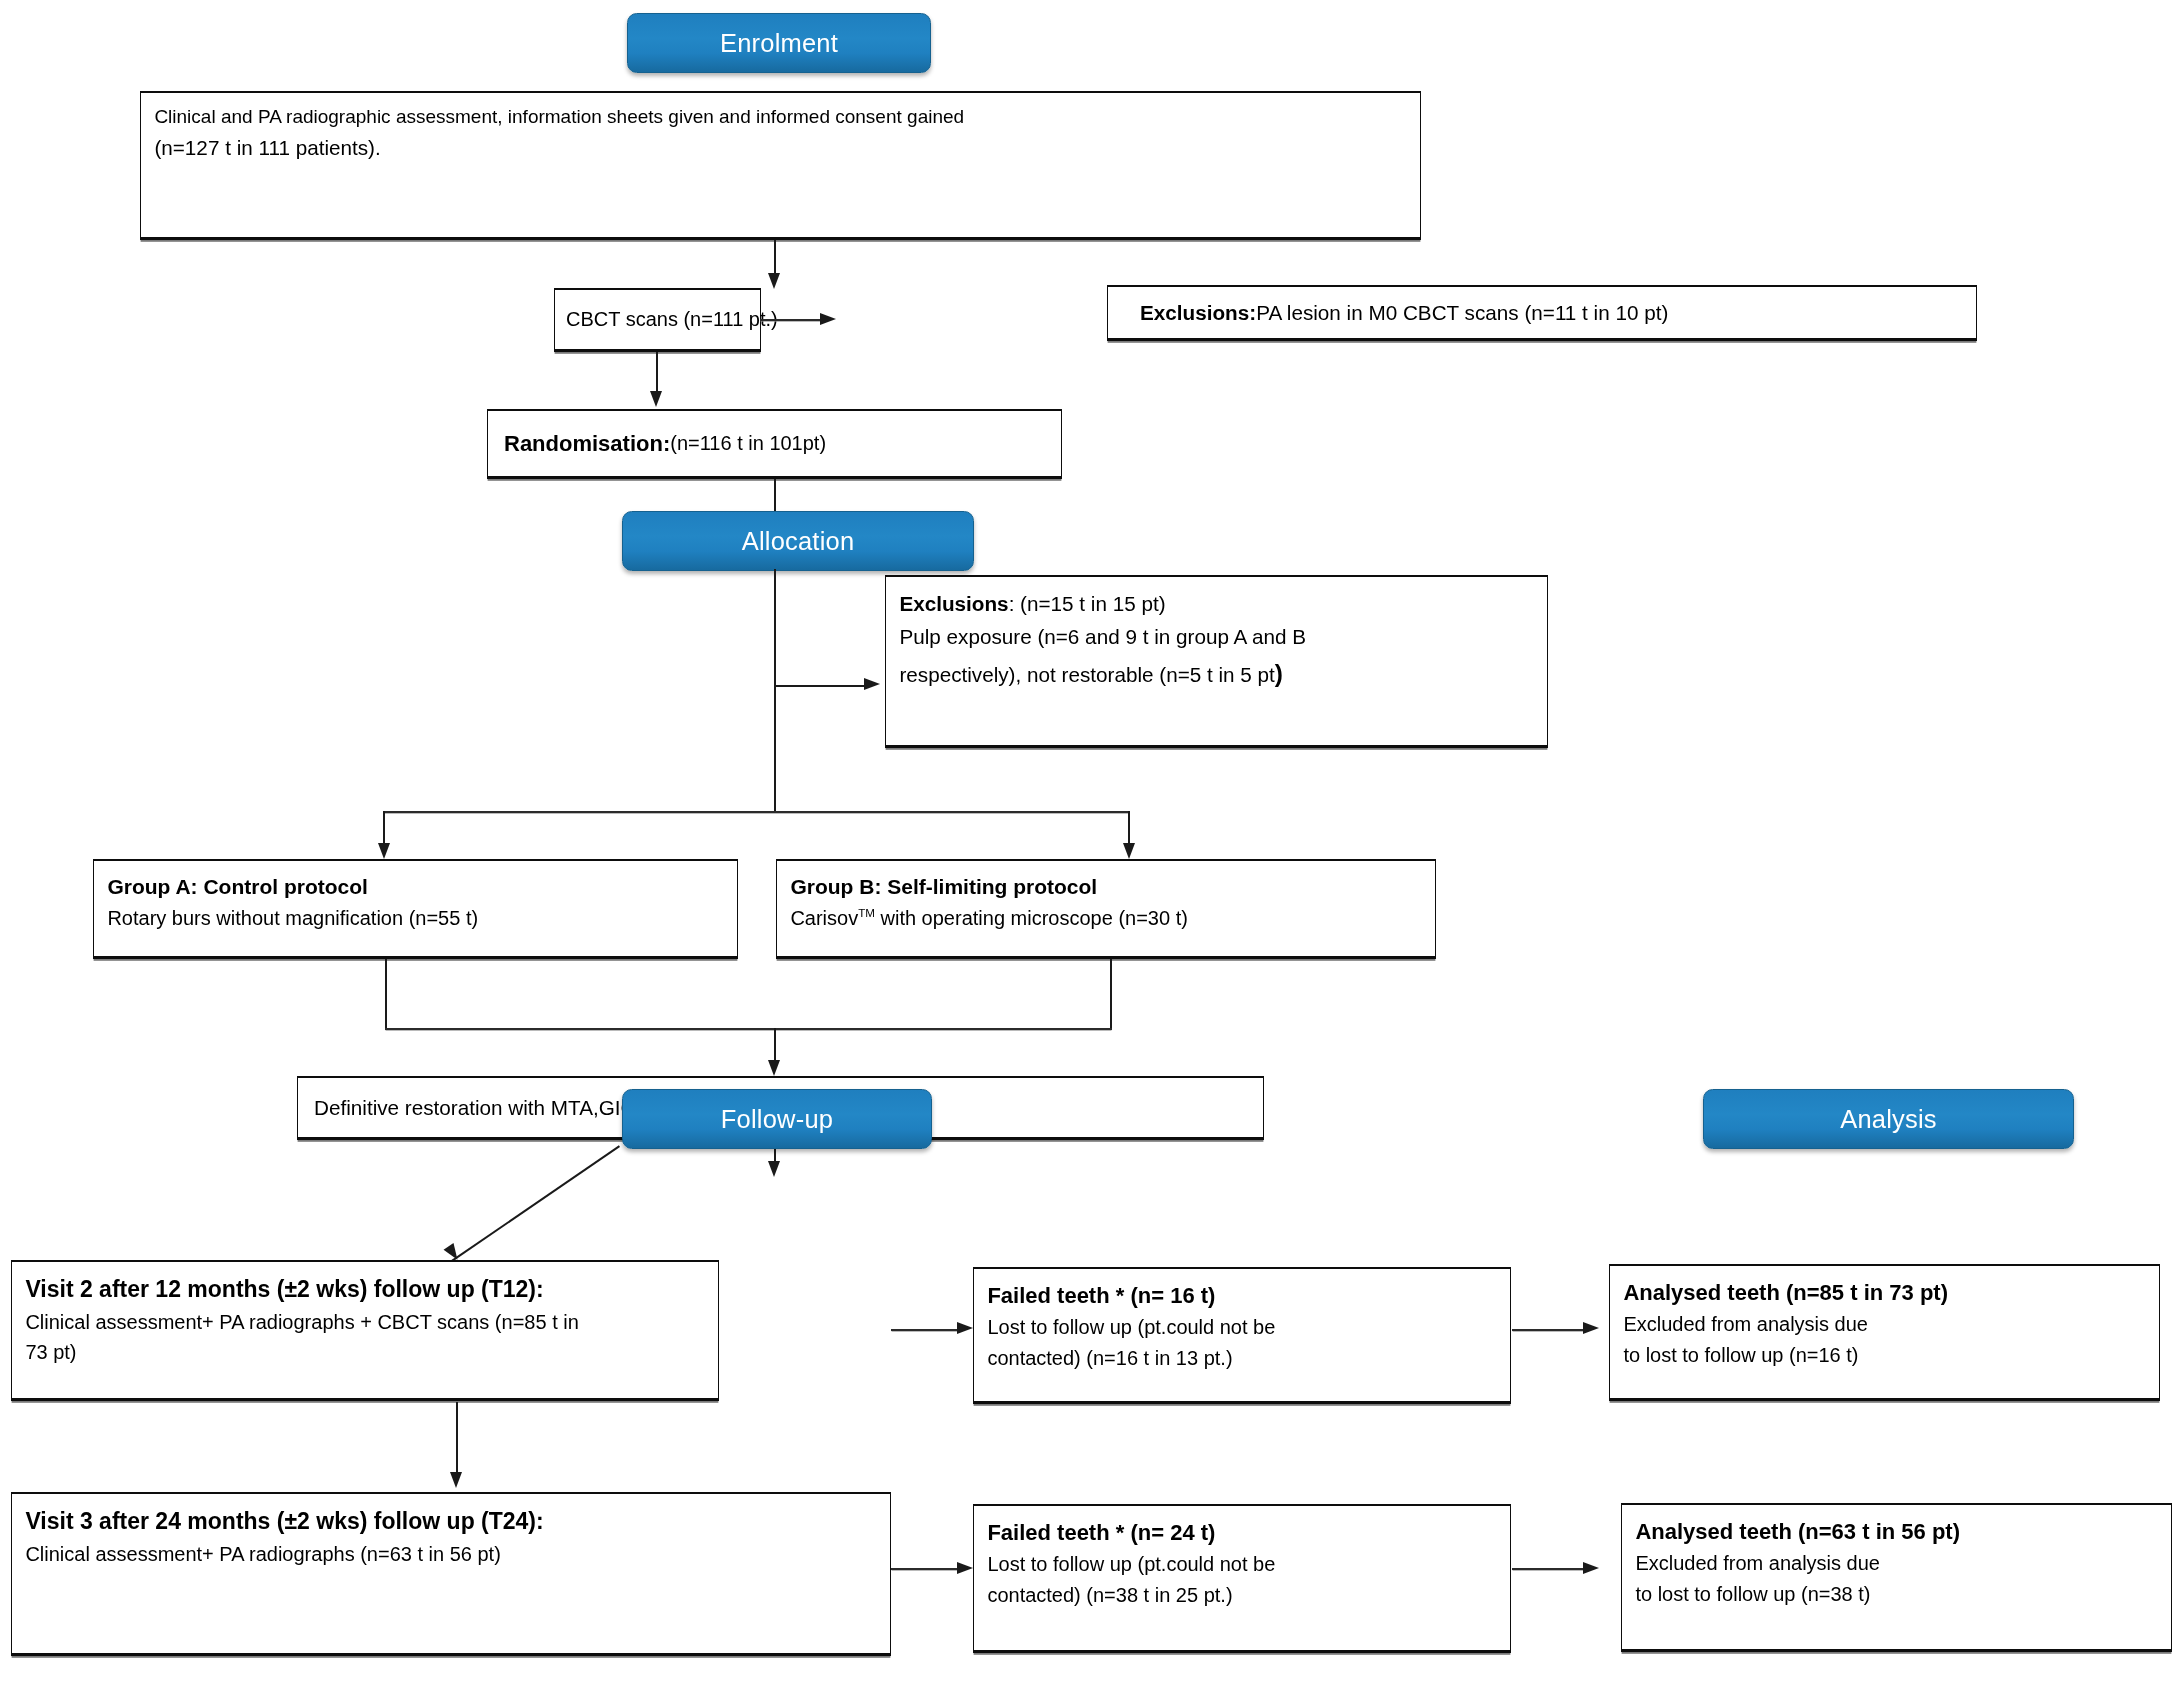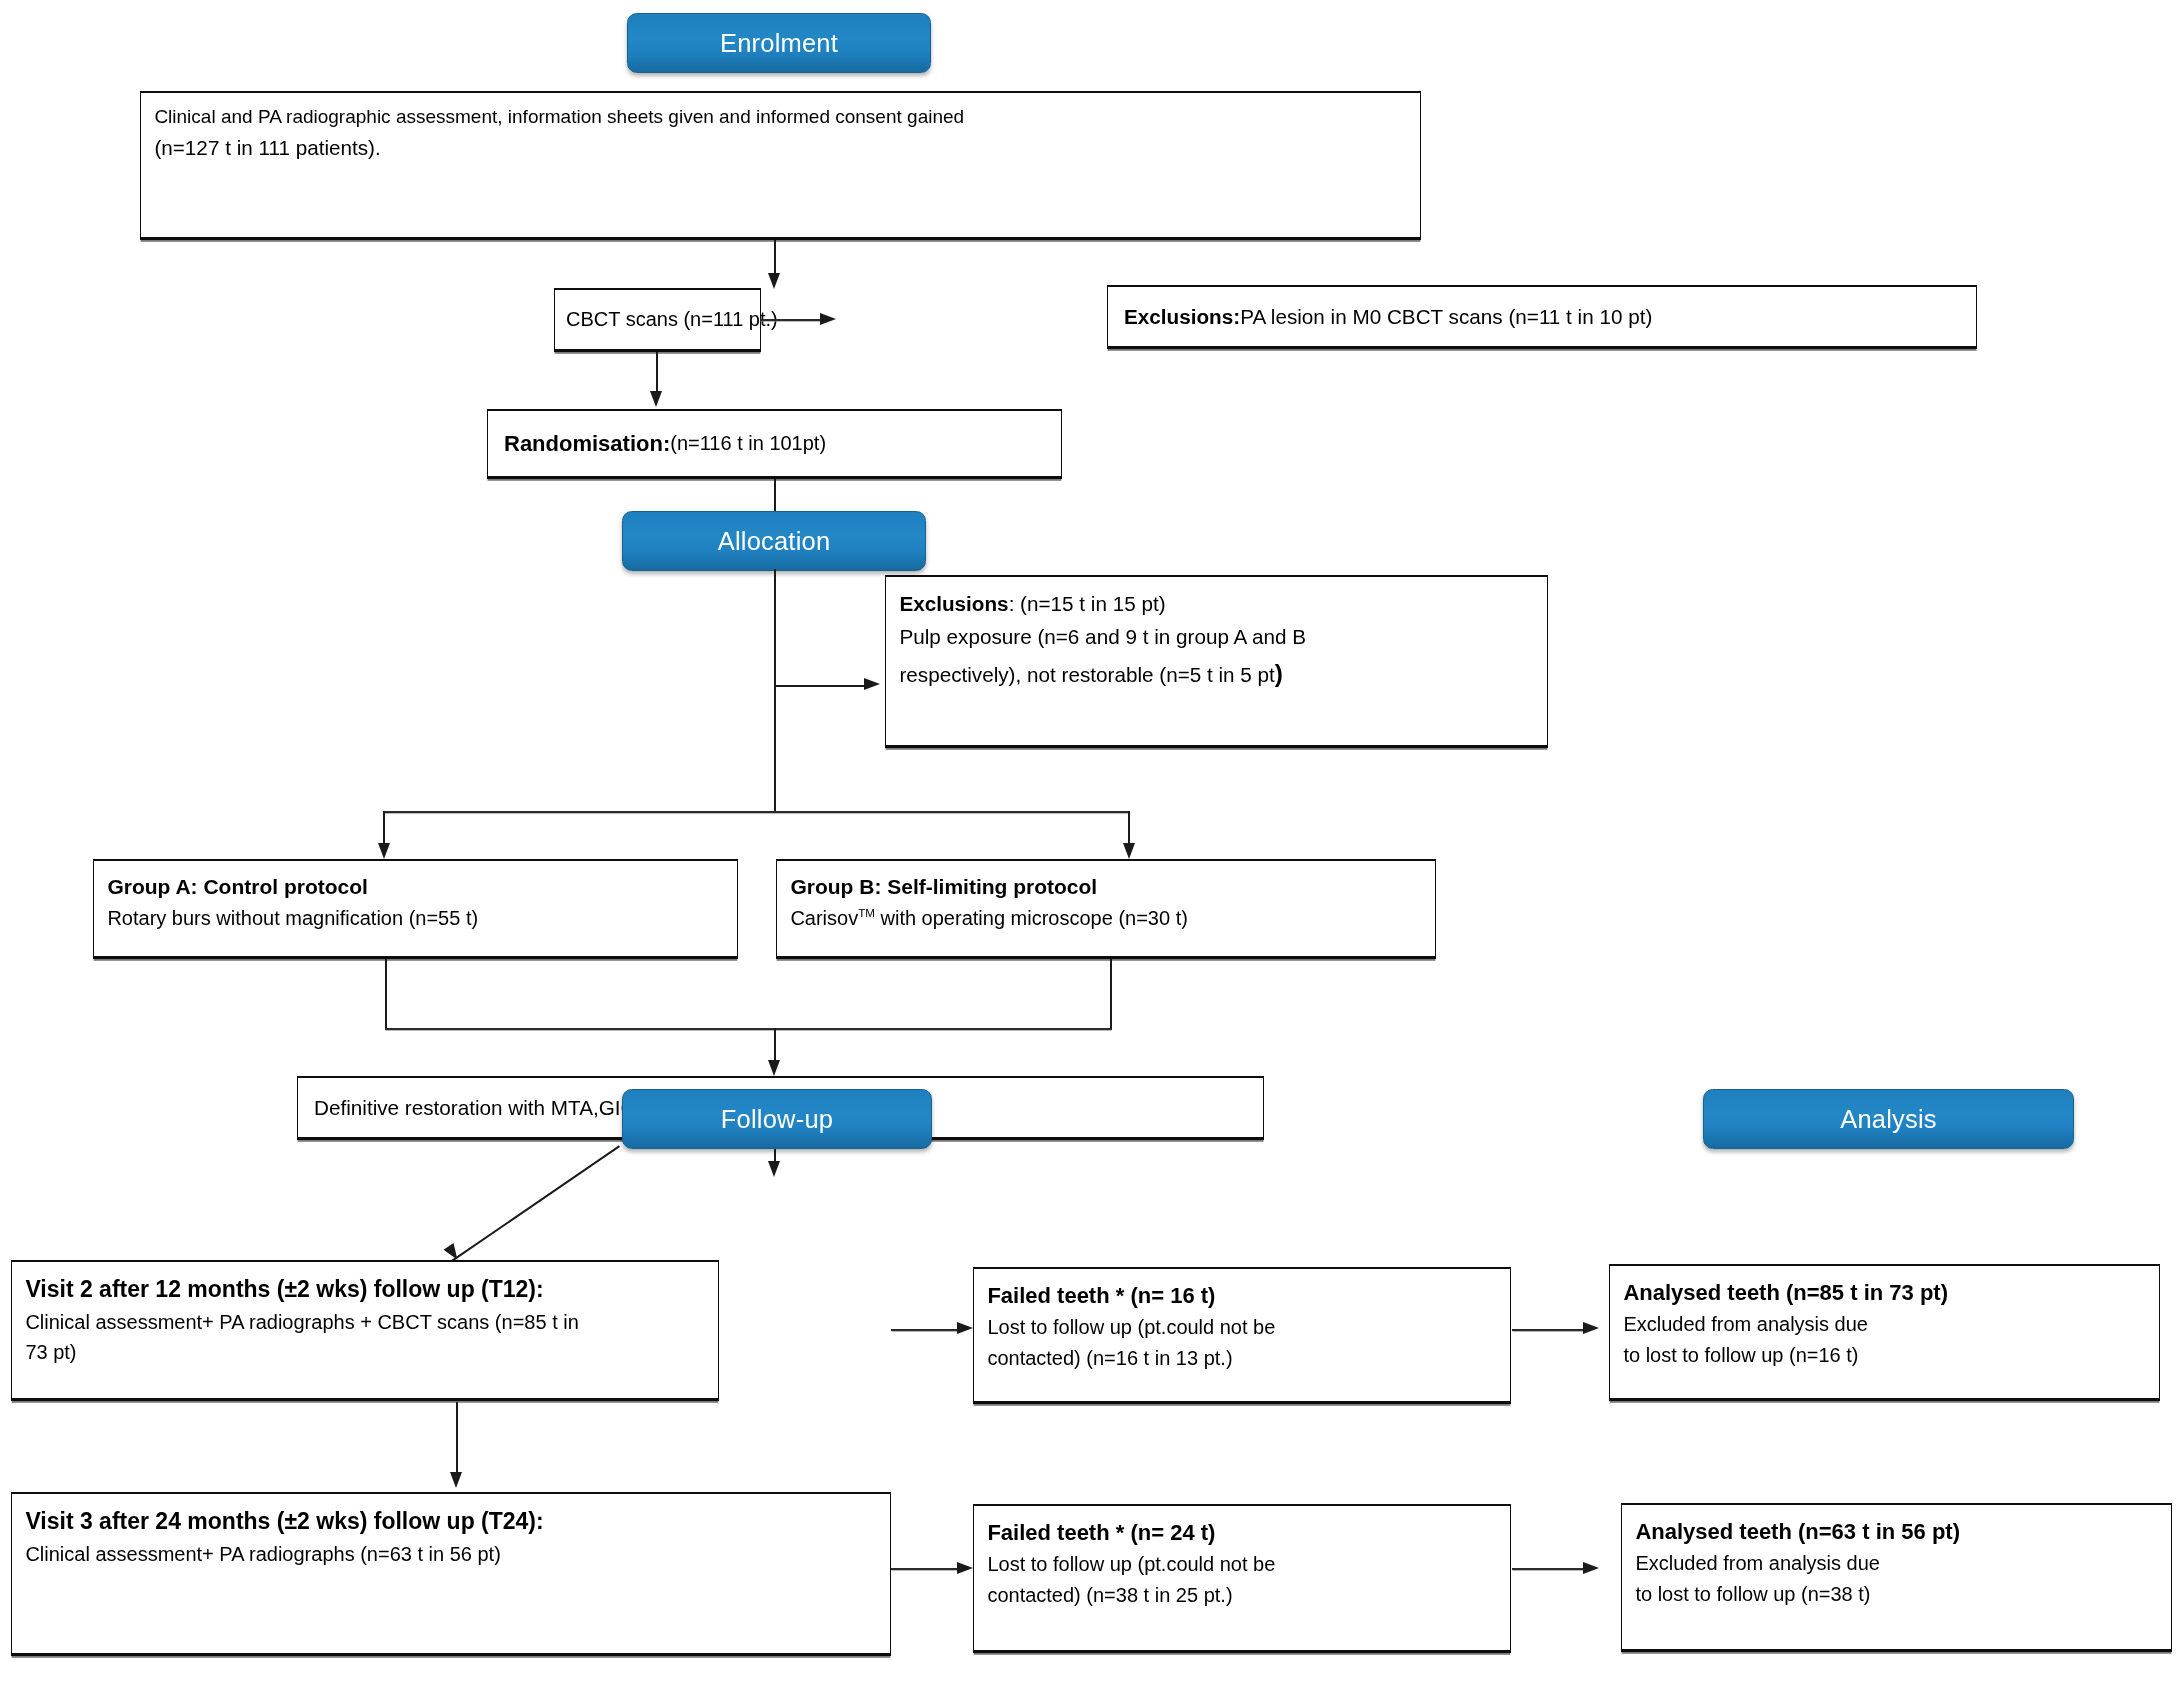--- a/index.html
+++ b/index.html
@@ -64,36 +64,36 @@
   <div class="vline" style="left:774px;top:240px;height:33px;"></div>
   <div class="arrow-d" style="left:768px;top:273px;"></div>
 
   <div class="box" style="left:554px;top:288px;width:207px;height:64px;display:flex;align-items:center;padding:0 11px;font-size:20px;">
     <span class="ln">CBCT scans (n=111 pt.)</span>
   </div>
 
   <div class="hline thick" style="left:760px;top:319px;width:61px;"></div>
   <div class="arrow-r" style="left:820px;top:313px;"></div>
 
-  <div class="box" style="left:1107px;top:285px;width:870px;height:64px;display:flex;align-items:center;padding:0 16px;font-size:20.7px;">
+  <div class="box" style="left:1107px;top:285px;width:870px;height:56px;display:flex;align-items:center;padding:0 32px;font-size:20.7px;">
     <span class="bold">Exclusions:</span>
       <span> PA lesion in M0 CBCT scans (n=11 t in 10 pt)</span>
   </div>
 
   <div class="vline" style="left:656px;top:352px;height:40px;"></div>
   <div class="arrow-d" style="left:650px;top:391px;"></div>
 
   <div class="box" style="left:487px;top:409px;width:575px;height:70px;display:flex;align-items:center;padding:0 16px;font-size:22px;">
     <span class="bold">Randomisation:</span>
       <span style="font-size:20px;"> (n=116 t in 101pt)</span>
   </div>
 
   <div class="vline" style="left:774px;top:479px;height:36px;"></div>
 
-  <div class="banner" style="left:622px;top:511px;width:304px;height:60px;">
+  <div class="banner" style="left:622px;top:511px;width:352px;height:60px;">
     <span>Allocation</span>
   </div>
 
   <div class="vline" style="left:774px;top:569px;height:243px;"></div>
 
   <div class="hline" style="left:774px;top:685px;width:91px;"></div>
   <div class="arrow-r" style="left:864px;top:678px;"></div>
 
   <div class="box" style="left:885px;top:575px;width:663px;height:173px;font-size:20.7px;line-height:1.62;">
     <span class="ln"><span class="bold">Exclusions</span><span>: (n=15 t in 15 pt)</span></span>

